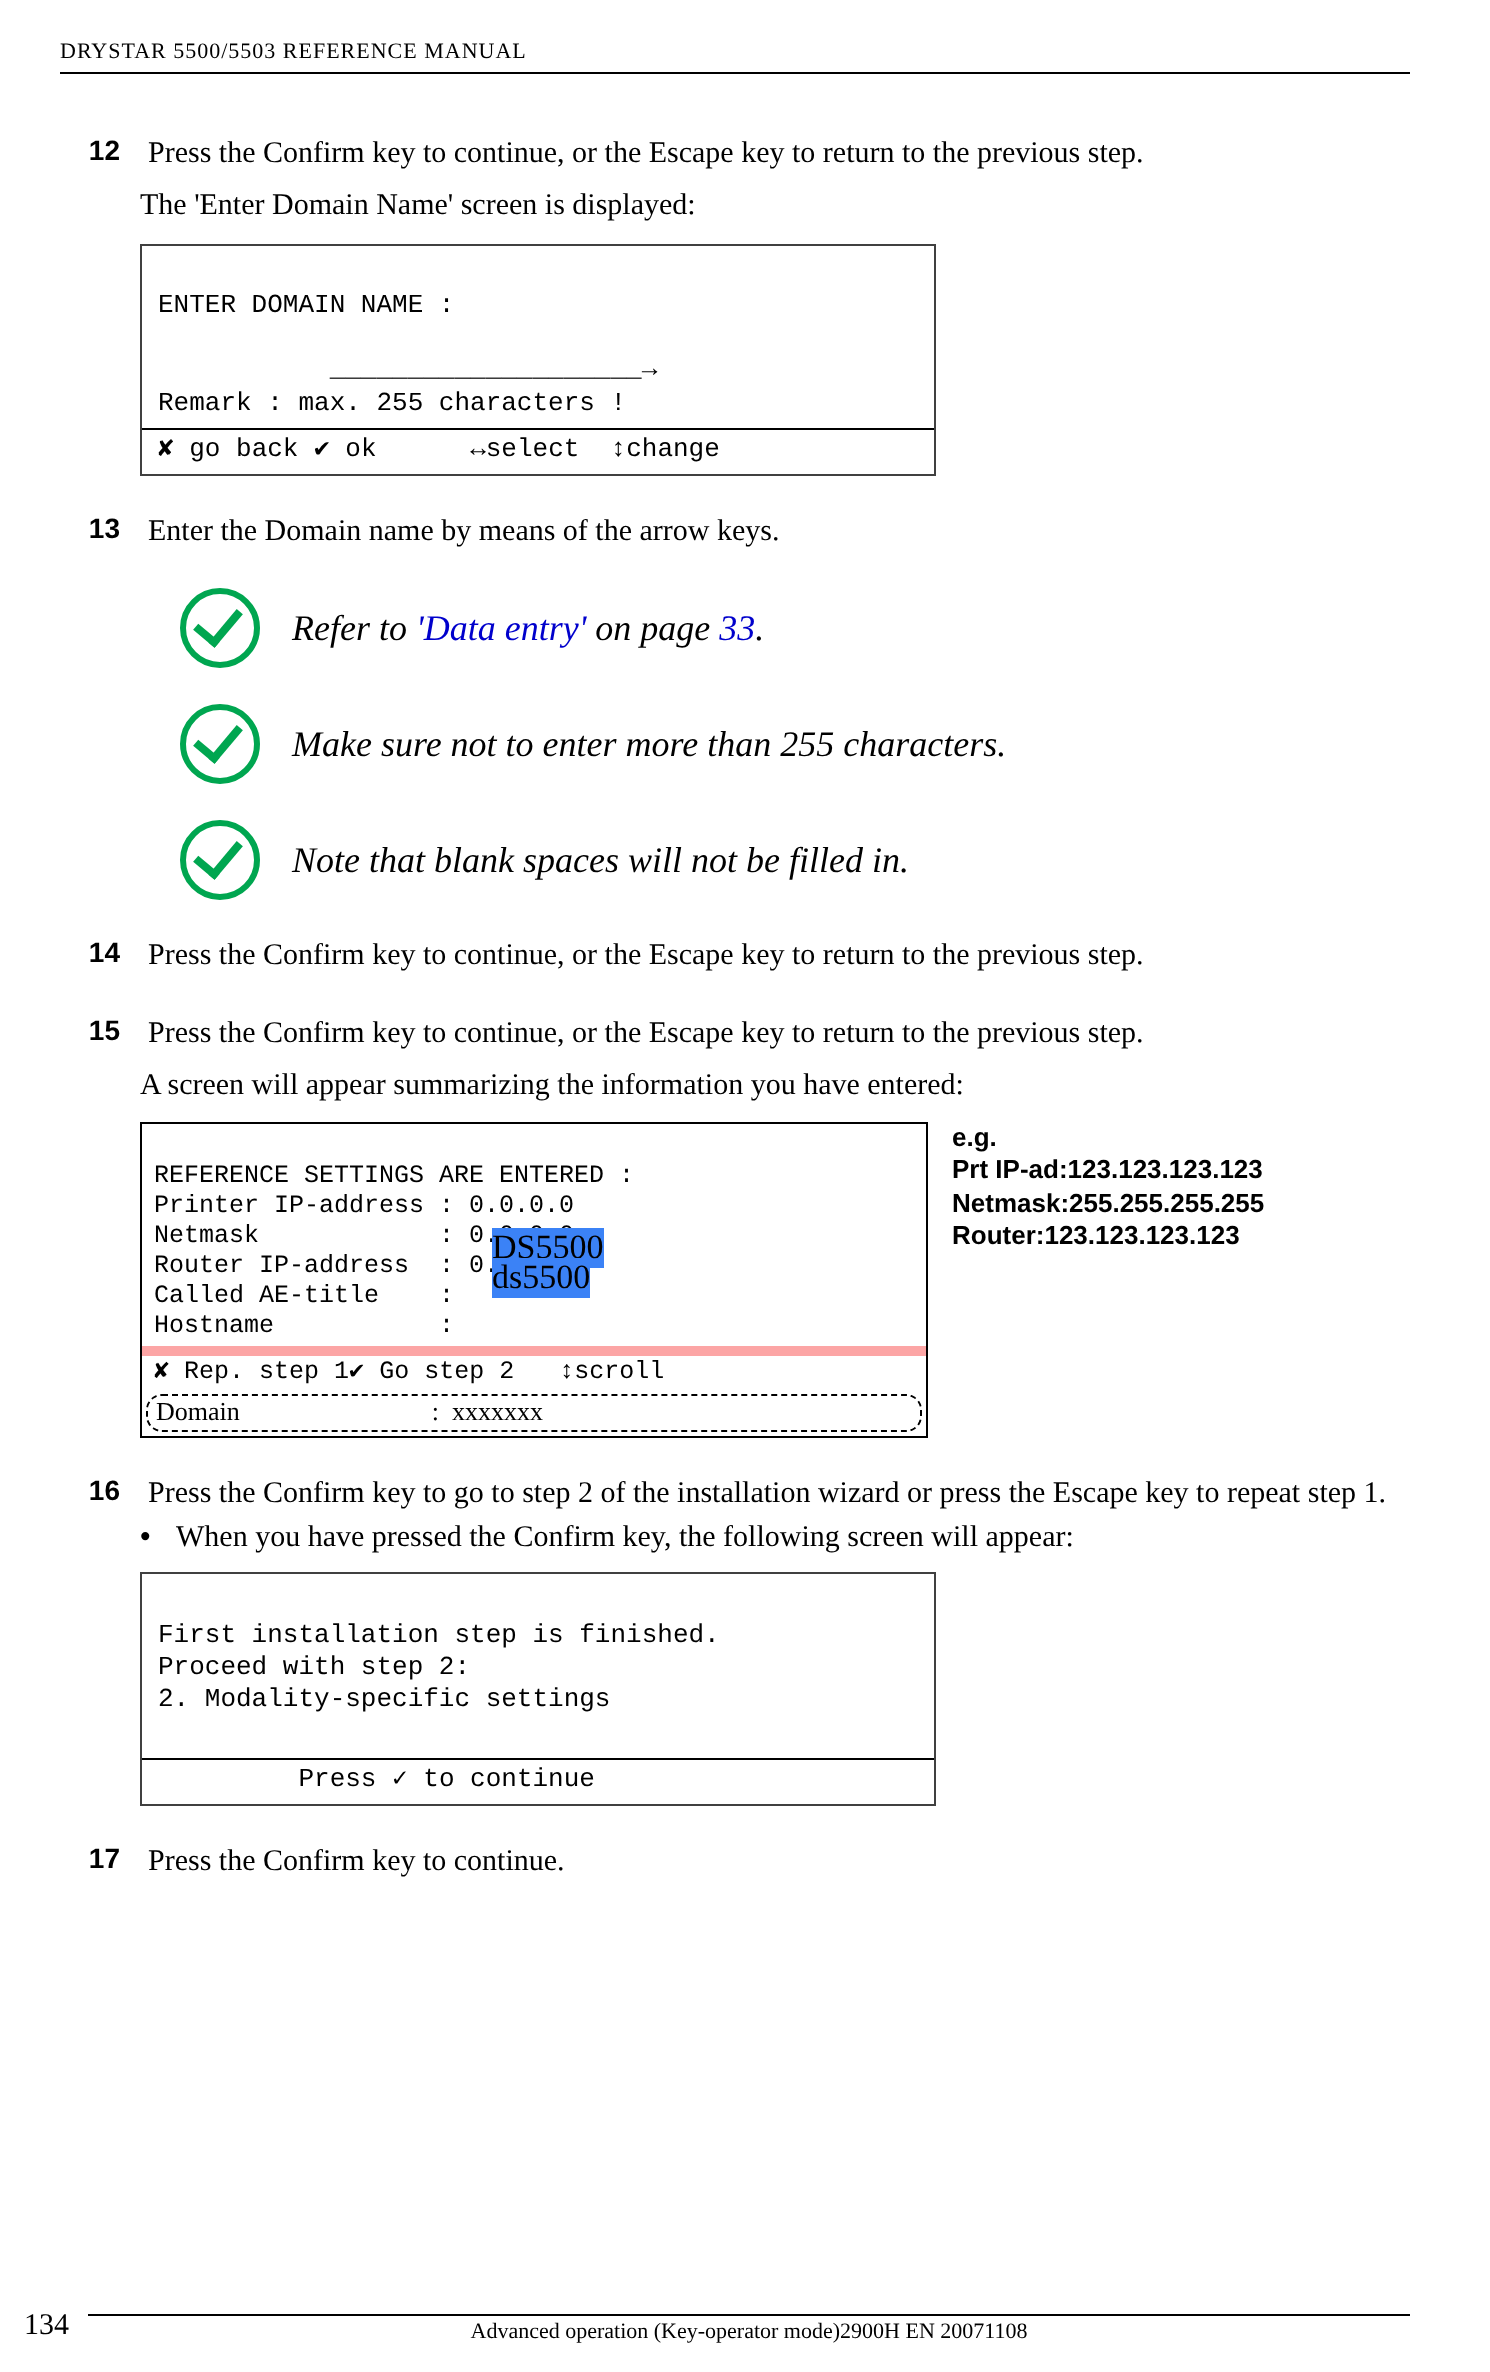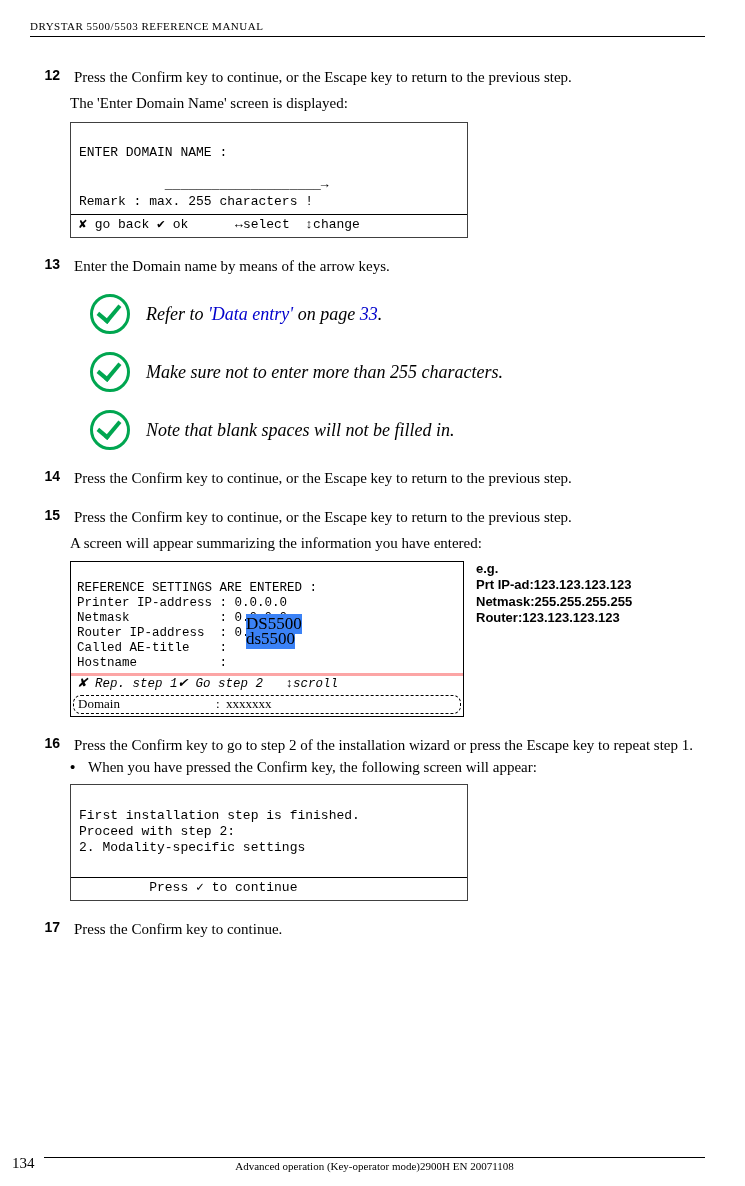--- a/index.html
+++ b/index.html
@@ -118,24 +118,23 @@
     padding: 4px 6px 0 6px;
     position: relative;
   }
   .settings-box .dashed-row {
     border: 1px dashed #000;
     border-radius: 8px;
     padding: 0 4px;
     margin: 2px -4px 2px -4px;
   }
   .settings-box .mono-softkeys {
-    border-top: 3px solid #fca5a5;
+    border-top: 5px solid #fca5a5;
     margin: 2px -6px 0 -6px;
     padding: 1px 6px;
-    font-style: italic;
   }
   .settings-overlay {
     position: absolute;
     font-family: Georgia, serif;
     font-size: 17px;
     background: #3b82f6;
   }
   .eg-block {
     font-family: Arial, Helvetica, sans-serif;
     font-weight: bold;

